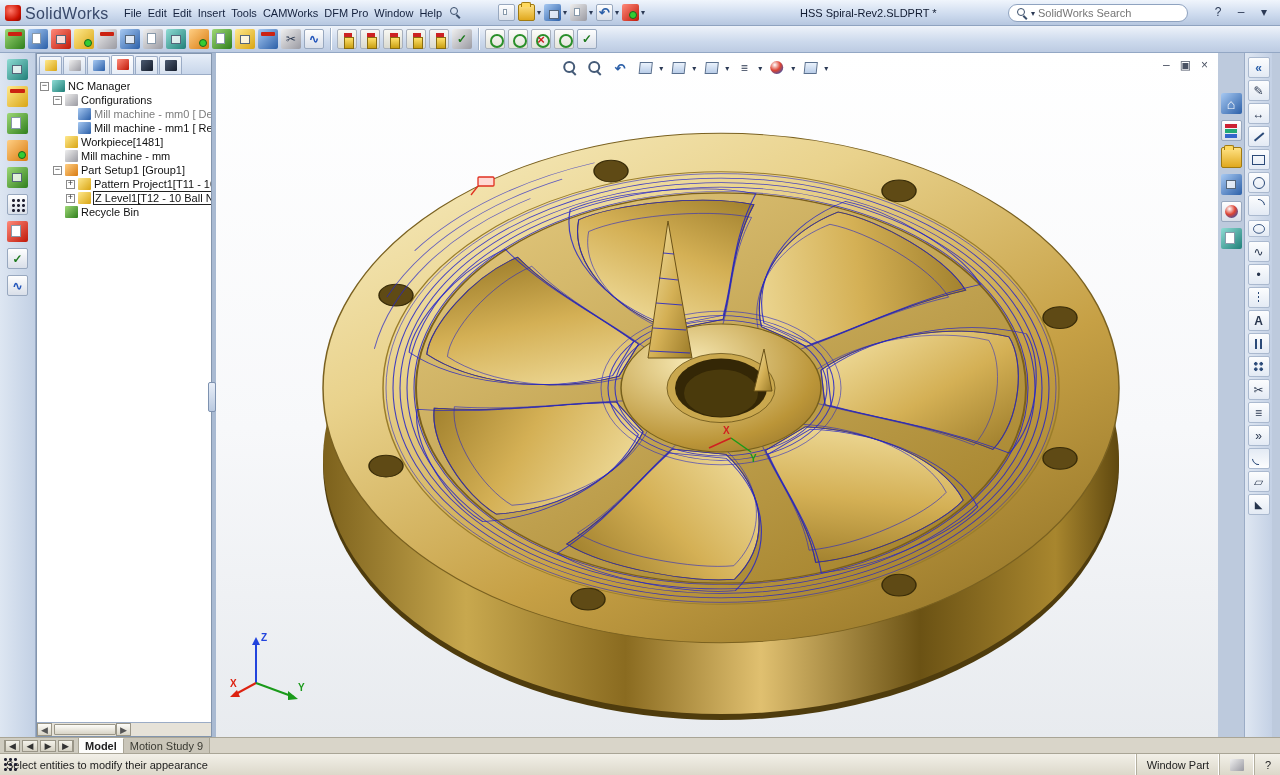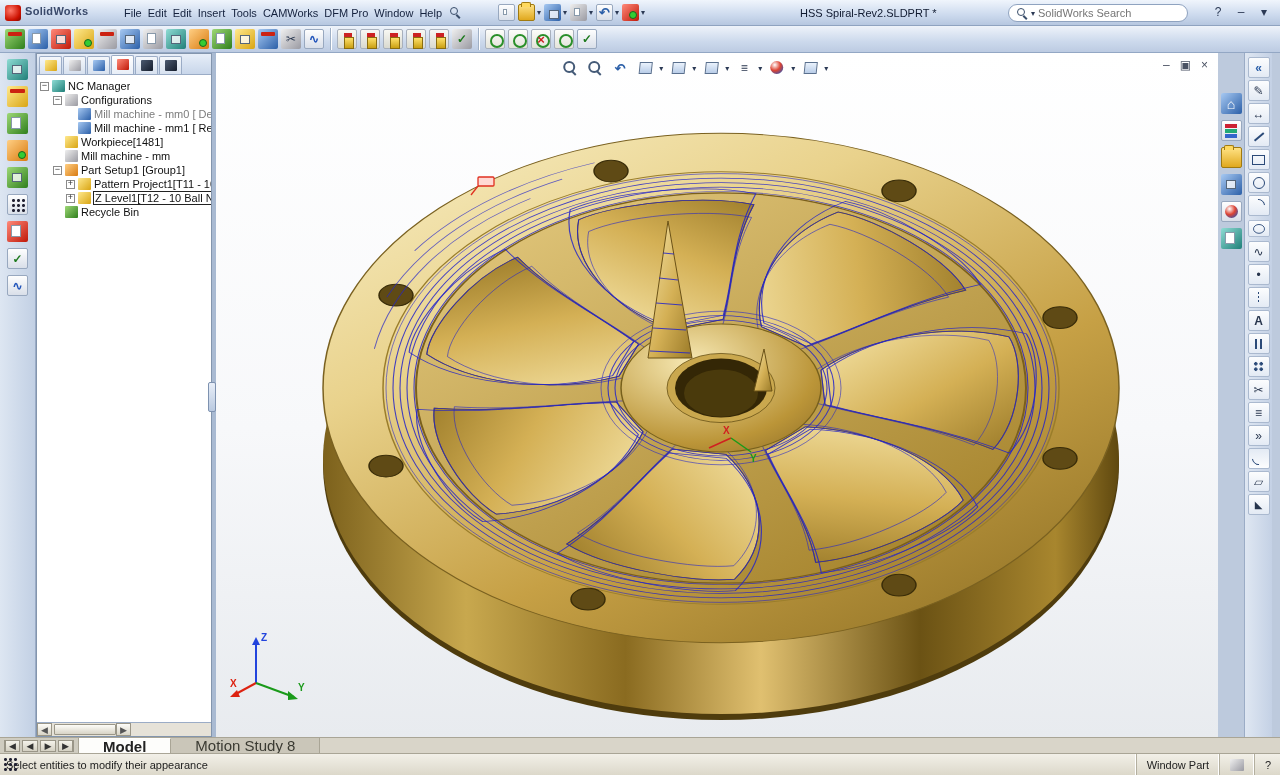--- a/index.html
+++ b/index.html
@@ -2,21 +2,21 @@
 <html><head>
 <meta charset="utf-8">
 <style>
   *{box-sizing:border-box;margin:0;padding:0}
   body{margin:0;background:#93a3b8;font-family:"Liberation Sans",sans-serif}
   #app{position:relative;width:1280px;height:775px;overflow:hidden;background:#bdcadd;font-size:11px;color:#1c2433}
 
   
   .titlebar{position:absolute;top:0;left:0;right:0;height:26px;background:linear-gradient(#f0f5fc,#cfdcef 55%,#b6c7e0);border-bottom:1px solid #8fa3c0}
   .tb-logo{position:absolute;left:5px;top:5px;width:16px;height:16px;border-radius:3px;background:radial-gradient(circle at 35% 35%,#ff7a6a,#cc1100 65%,#7a0800)}
-  .tb-app{position:absolute;left:25px;top:5px;font-weight:bold;font-size:11px;color:#39496a;letter-spacing:.3px}
+  .tb-app{position:absolute;left:25px;top:5px;font-weight:normal;font-size:16px;color:#39496a;letter-spacing:.3px}
   .menus{position:absolute;left:124px;top:0;height:26px;display:flex;align-items:center;gap:6px}
   .menu-item{cursor:default;color:#14213d}
   .tb-std{position:absolute;left:498px;top:4px;display:flex;align-items:center;gap:3px}
   .doc-title{position:absolute;left:800px;top:7px;font-size:11px;color:#101a30}
   .searchbox{position:absolute;right:92px;top:4px;width:180px;height:18px;background:#fff;border:1px solid #8fa3c0;border-radius:9px;display:flex;align-items:center;padding:0 6px;gap:3px}
   .searchbox input{border:none;outline:none;flex:1;font-size:11px;color:#444;background:transparent;font-family:Liberation Sans, sans-serif}
   .tb-btns{position:absolute;right:8px;top:4px;display:flex;gap:7px;align-items:center;font-size:12px;color:#2c3a55}
   .tb-btn{width:16px;height:16px;display:flex;align-items:center;justify-content:center;cursor:default}
 
   
@@ -117,21 +117,21 @@
 
   
   .taskpane-col{position:absolute;left:1218px;top:53px;width:26px;bottom:38px;display:flex;flex-direction:column;align-items:center;padding-top:40px;gap:6px}
   .sketch-col{position:absolute;left:1244px;top:53px;width:28px;bottom:38px;background:linear-gradient(90deg,#dfe7f2,#c4d1e5);border-left:1px solid #9bacc6;display:flex;flex-direction:column;align-items:center;padding-top:4px;gap:2px}
   .skic{width:22px;height:21px;background:linear-gradient(#fcfdfe,#e3eaf4);border:1px solid #aab9cf;border-radius:2px;display:flex;align-items:center;justify-content:center}
 
   
   .tabsrow{position:absolute;left:0;right:0;bottom:22px;height:16px;background:#d9d5c9;border-top:1px solid #a9a596;display:flex;align-items:stretch}
   .navbtns{display:flex;align-items:center;padding:0 4px;gap:2px;background:#cfccc0;border-right:1px solid #a9a596}
   .navb{width:16px;height:12px;background:linear-gradient(#f4f2ea,#d4d0c2);border:1px solid #9a9688;font-size:7px;color:#333;display:flex;align-items:center;justify-content:center}
-  .doctab{display:flex;align-items:center;padding:0 24px;font-size:15px;border-right:1px solid #a9a596;color:#222}
+  .doctab{display:flex;align-items:center;padding:0 6px;font-size:11px;border-right:1px solid #a9a596;color:#222}
   .doctab.active{background:#fdfdfb;border-top:1px solid #fff;font-weight:bold}
   .doctab.inactive{background:#cac6b9;color:#3a3a32}
   .tabfill{flex:1}
 
   
   .statusbar{position:absolute;left:0;right:0;bottom:0;height:22px;background:linear-gradient(#f2f0e8,#dcd8ca);border-top:1px solid #a9a596;display:flex;align-items:center;font-size:11px;color:#222}
   .st-msg{padding-left:6px;flex:1}
   .st-cell{border-left:1px solid #b3af9f;box-shadow:-1px 0 0 #fff;height:100%;display:flex;align-items:center;padding:0 10px}
   .st-ic{width:14px;height:12px}
 
@@ -526,21 +526,21 @@
   </div>
 
   <div class="tabsrow">
     <div class="navbtns">
       <div class="navb gly g-arrow" style="border-left-width:2px"></div>
       <div class="navb gly g-arrow"></div>
       <div class="navb gly g-arrow" style="transform:scaleX(-1)"></div>
       <div class="navb gly g-arrow" style="transform:scaleX(-1);border-left-width:2px"></div>
     </div>
     <div class="doctab active">Model</div>
-    <div class="doctab inactive">Motion Study 8</div>
+    <div class="doctab inactive">Motion Study 9</div>
     <div class="tabfill"></div>
   </div>
 
   <div class="statusbar">
     <div class="st-msg">Select entities to modify their appearance</div>
     <div class="st-cell">
       <span>Window Part</span>
     </div>
     <div class="st-cell">
       <div class="st-ic p-gry dots" style="border-radius:1px"></div>

